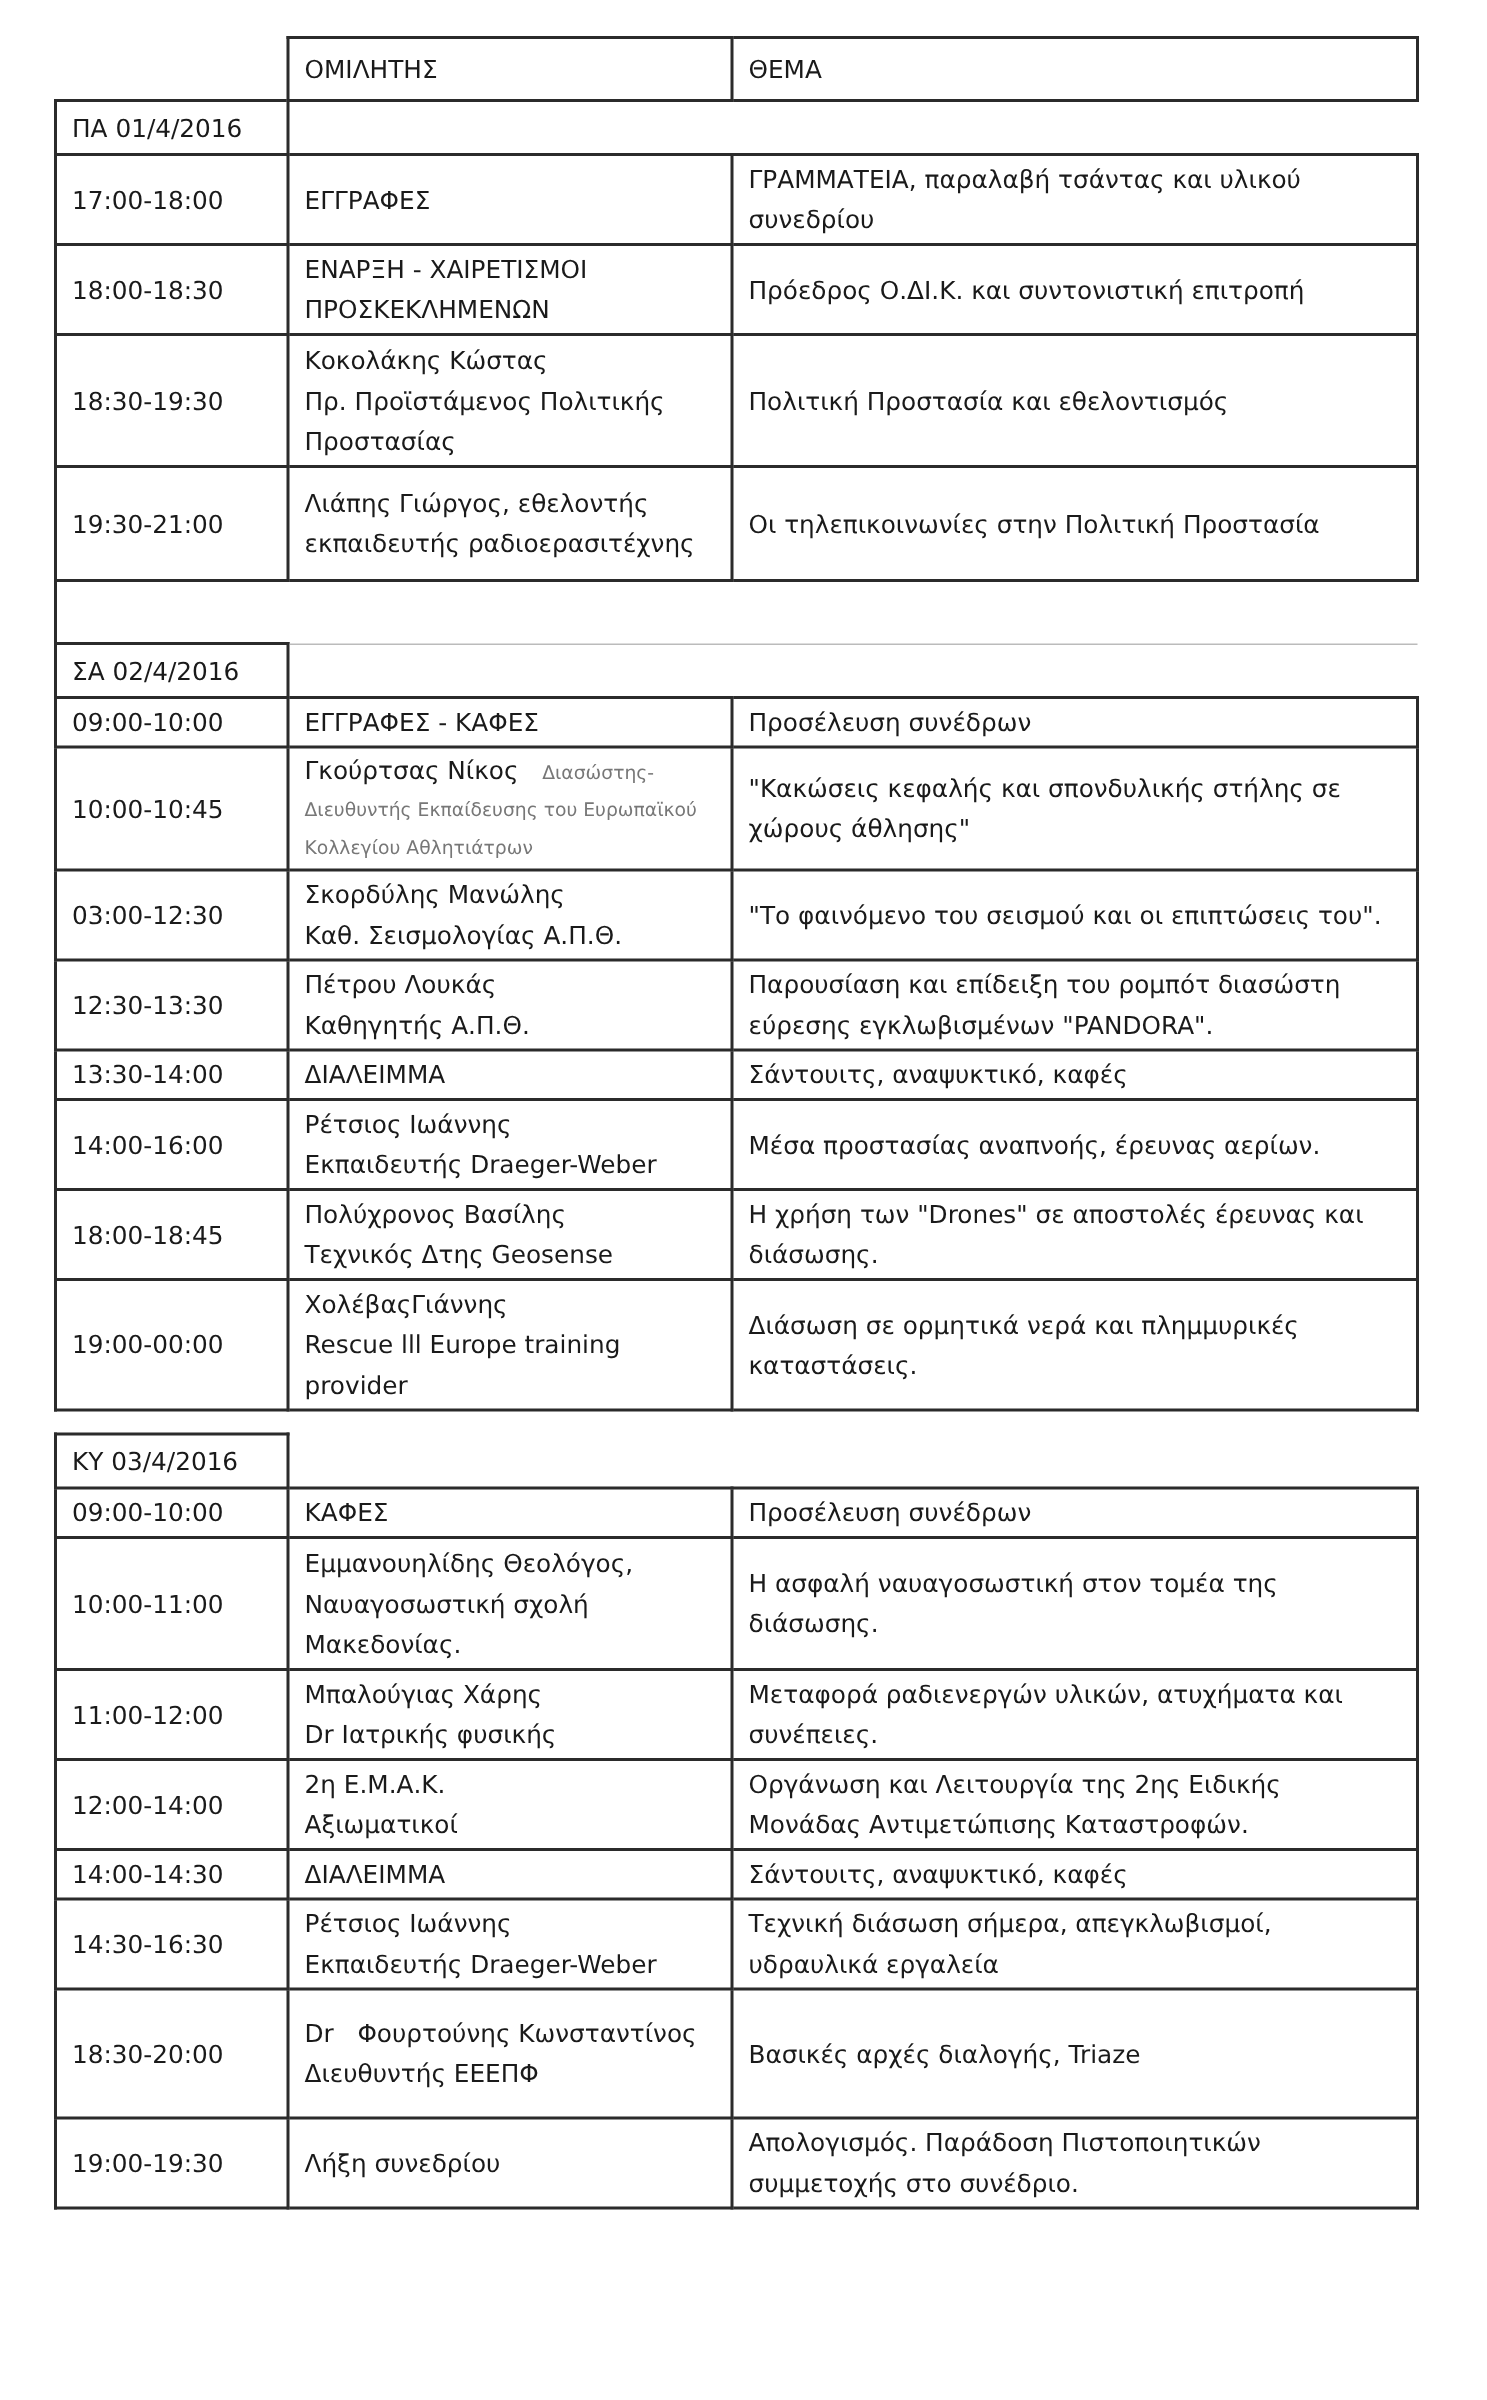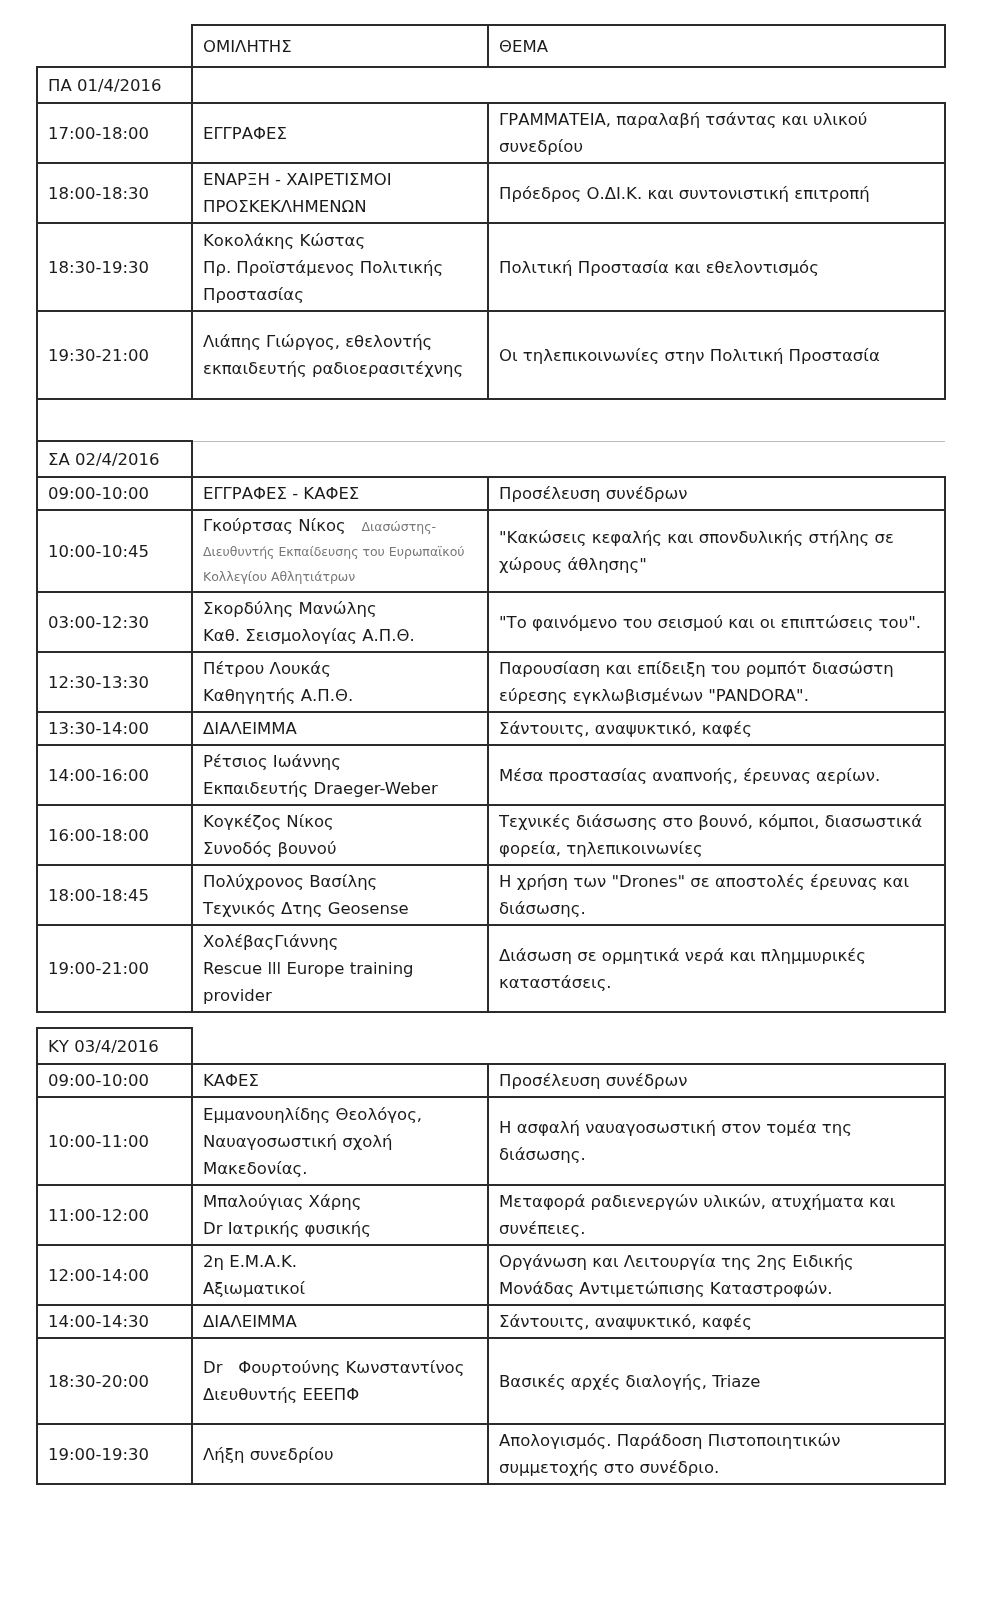--- a/index.html
+++ b/index.html
@@ -49,21 +49,21 @@
       <tr style="height:58px">
         <td>18:00-18:30</td>
         <td><span class="b">ΕΝΑΡΞΗ</span> <span>- ΧΑΙΡΕΤΙΣΜΟΙ ΠΡΟΣΚΕΚΛΗΜΕΝΩΝ</span></td>
         <td>Πρόεδρος Ο.ΔΙ.Κ. και συντονιστική επιτροπή</td>
       </tr>
       <tr style="height:88px">
         <td>18:30-19:30</td>
         <td><span class="b name-line">Κοκολάκης Κώστας</span><span>Πρ. Προϊστάμενος Πολιτικής Προστασίας</span></td>
         <td>Πολιτική Προστασία και εθελοντισμός</td>
       </tr>
-      <tr style="height:88px">
+      <tr style="height:76px">
         <td>19:30-21:00</td>
         <td><span class="b">Λιάπης Γιώργος,</span> <span>εθελοντής εκπαιδευτής ραδιοερασιτέχνης</span></td>
         <td>Οι τηλεπικοινωνίες στην Πολιτική Προστασία</td>
       </tr>
       <tr class="spacer">
         <td colspan="3"></td>
       </tr>
 
       <tr class="day day-open">
         <td class="date">ΣΑ 02/4/2016</td>
@@ -93,31 +93,26 @@
         <td>13:30-14:00</td>
         <td>ΔΙΑΛΕΙΜΜΑ</td>
         <td>Σάντουιτς, αναψυκτικό, καφές</td>
       </tr>
       <tr style="height:58px">
         <td>14:00-16:00</td>
         <td><span class="b name-line">Ρέτσιος Ιωάννης</span><span>Εκπαιδευτής Draeger-Weber</span></td>
         <td>Μέσα προστασίας αναπνοής, έρευνας αερίων.</td>
       </tr>
       <tr style="height:58px">
-        <td>16:00-18:00</td>
-        <td><span class="b name-line">Κογκέζος Νίκος</span><span>Συνοδός βουνού</span></td>
-        <td>Τεχνικές διάσωσης στο βουνό, κόμποι, διασωστικά φορεία, τηλεπικοινωνίες</td>
-      </tr>
-      <tr style="height:58px">
         <td>18:00-18:45</td>
         <td><span class="b name-line">Πολύχρονος Βασίλης</span><span>Τεχνικός Δτης Geosense</span></td>
         <td>Η χρήση των "Drones" σε αποστολές έρευνας και διάσωσης.</td>
       </tr>
       <tr style="height:82px">
-        <td>19:00-21:00</td>
+        <td>19:00-00:00</td>
         <td><span class="b name-line">ΧολέβαςΓιάννης</span><span>Rescue lll Europe training provider</span></td>
         <td>Διάσωση σε ορμητικά νερά και πλημμυρικές καταστάσεις.</td>
       </tr>
       <tr>
         <td colspan="3" class="gap" style="border:none;border-top:2px solid #2b2b2b;padding:0"></td>
       </tr>
 
       <tr class="day">
         <td class="date">ΚΥ 03/4/2016</td>
         <td class="rest" colspan="2" style="border-top:none"></td>
@@ -140,20 +135,25 @@
       <tr style="height:58px">
         <td>12:00-14:00</td>
         <td><span class="b name-line">2η Ε.Μ.Α.Κ.</span><span>Αξιωματικοί</span></td>
         <td>Οργάνωση και Λειτουργία της 2ης Ειδικής Μονάδας Αντιμετώπισης Καταστροφών.</td>
       </tr>
       <tr style="height:30px">
         <td>14:00-14:30</td>
         <td>ΔΙΑΛΕΙΜΜΑ</td>
         <td>Σάντουιτς, αναψυκτικό, καφές</td>
       </tr>
+      <tr style="height:58px">
+        <td>14:30-16:30</td>
+        <td><span class="b name-line">Ρέτσιος Ιωάννης</span><span>Εκπαιδευτής Draeger-Weber</span></td>
+        <td>Τεχνική διάσωση σήμερα, απεγκλωβισμοί, υδραυλικά εργαλεία</td>
+      </tr>
       <tr style="height:86px">
         <td>18:30-20:00</td>
         <td><span>Dr</span>&nbsp;&nbsp; <span class="b">Φουρτούνης Κωνσταντίνος</span><span class="name-line">Διευθυντής ΕΕΕΠΦ</span></td>
         <td>Βασικές αρχές διαλογής, Triaze</td>
       </tr>
       <tr style="height:60px">
         <td>19:00-19:30</td>
         <td>Λήξη συνεδρίου</td>
         <td>Απολογισμός. Παράδοση Πιστοποιητικών συμμετοχής στο συνέδριο.</td>
       </tr>

